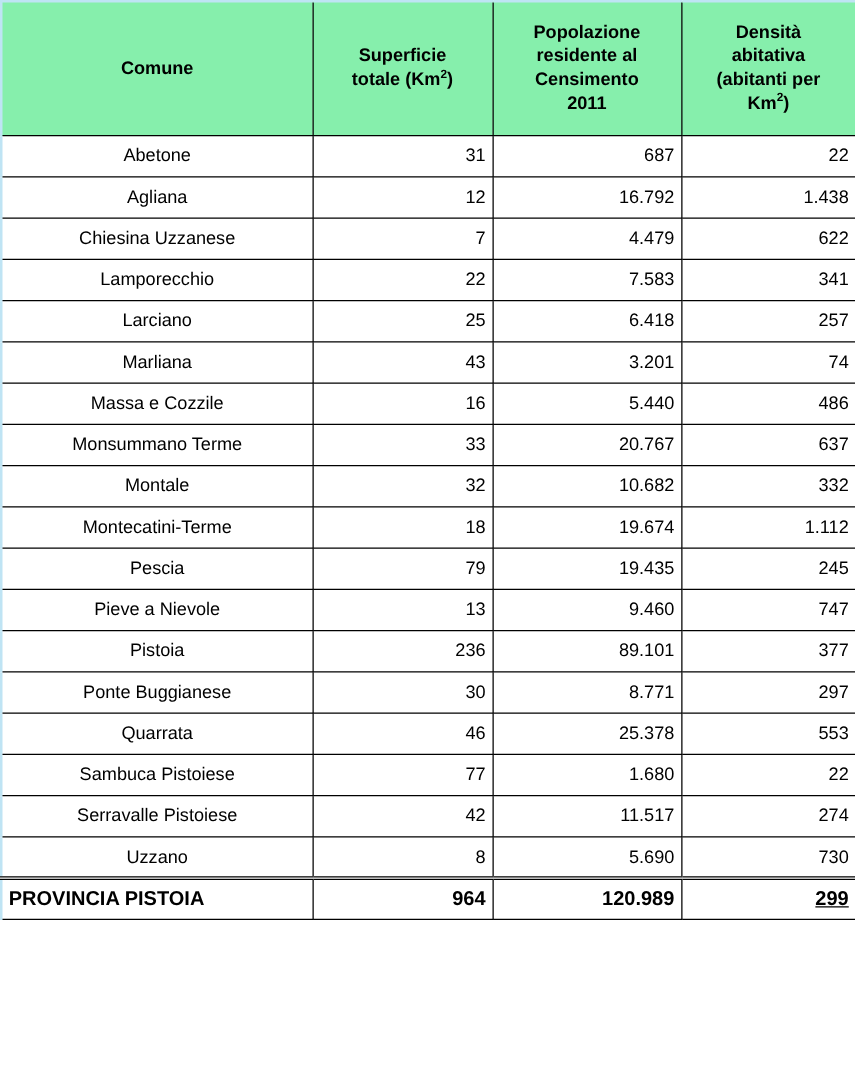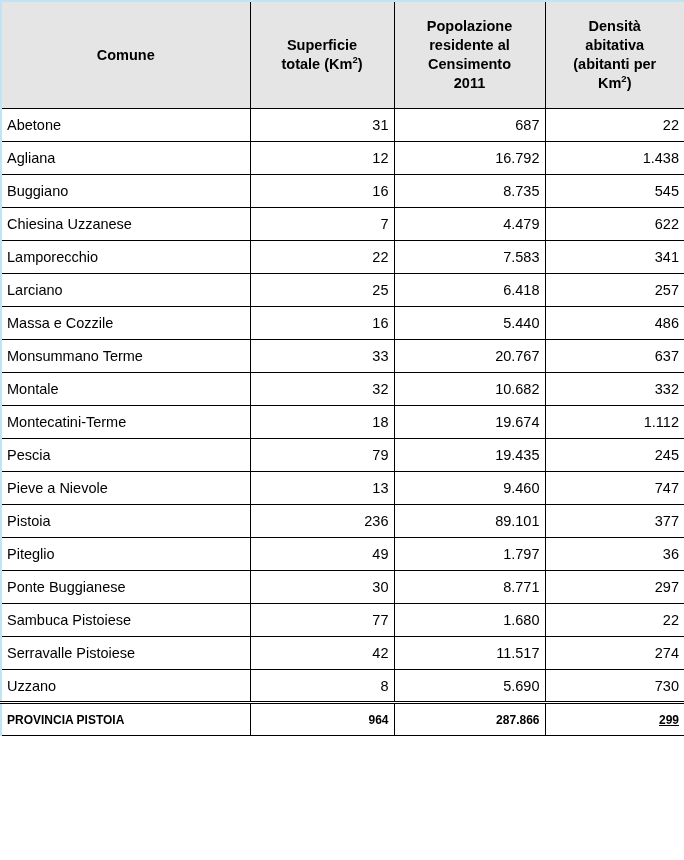--- a/index.html
+++ b/index.html
@@ -43,21 +43,21 @@
     font-weight: bold;
     color: #000000;
     text-align: center;
     vertical-align: middle;
     line-height: 19px;
     padding: 15px 5px;
     border-top: 2px solid #bfe4f4;
     border-bottom: 1px solid #000000;
     border-left: 1px solid #000000;
     border-right: 1px solid #000000;
-    background: #e5e5e5;
+    background: #86efac;
   }
   thead tr.header-row th.first-col {
     border-left: 2px solid #bfe4f4;
   }
   thead tr.header-row th.last-col {
     border-right: 2px solid #bfe4f4;
   }
 
   sup {
     font-size: 9.5px;
@@ -75,35 +75,35 @@
     vertical-align: middle;
     padding: 0 5px;
     border-bottom: 1px solid #000000;
     border-left: 1px solid #000000;
     border-right: 1px solid #000000;
     background: #ffffff;
     white-space: nowrap;
     overflow: hidden;
   }
   tbody tr.data-row td.cell-name {
-    text-align: left;
+    text-align: center;
     border-left: 2px solid #bfe4f4;
   }
   tbody tr.data-row td.cell-num {
     text-align: right;
   }
   tbody tr.data-row td.last-col {
     border-right: 2px solid #bfe4f4;
   }
 
   
   tbody tr.total-row td {
     height: 33px;
     box-sizing: border-box;
-    font-size: 12px;
+    font-size: 16px;
     font-weight: bold;
     color: #000000;
     vertical-align: middle;
     padding: 0 5px;
     border-top: 3px double #000000;
     border-bottom: 1px solid #000000;
     border-left: 1px solid #000000;
     border-right: 1px solid #000000;
     background: #ffffff;
     white-space: nowrap;
@@ -162,44 +162,44 @@
           <td class="cell-num">687</td>
           <td class="cell-num last-col">22</td>
         </tr>
         <tr class="data-row">
           <td class="cell-name">Agliana</td>
           <td class="cell-num">12</td>
           <td class="cell-num">16.792</td>
           <td class="cell-num last-col">1.438</td>
         </tr>
         <tr class="data-row">
-          <td class="cell-name">Buggiano</td>
-          <td class="cell-num">16</td>
-          <td class="cell-num">8.735</td>
-          <td class="cell-num last-col">545</td>
-        </tr>
-        <tr class="data-row">
           <td class="cell-name">Chiesina Uzzanese</td>
           <td class="cell-num">7</td>
           <td class="cell-num">4.479</td>
           <td class="cell-num last-col">622</td>
         </tr>
         <tr class="data-row">
           <td class="cell-name">Lamporecchio</td>
           <td class="cell-num">22</td>
           <td class="cell-num">7.583</td>
           <td class="cell-num last-col">341</td>
         </tr>
         <tr class="data-row">
           <td class="cell-name">Larciano</td>
           <td class="cell-num">25</td>
           <td class="cell-num">6.418</td>
           <td class="cell-num last-col">257</td>
         </tr>
         <tr class="data-row">
+          <td class="cell-name">Marliana</td>
+          <td class="cell-num">43</td>
+          <td class="cell-num">3.201</td>
+          <td class="cell-num last-col">74</td>
+        </tr>
+        <tr class="data-row">
           <td class="cell-name">Massa e Cozzile</td>
           <td class="cell-num">16</td>
           <td class="cell-num">5.440</td>
           <td class="cell-num last-col">486</td>
         </tr>
         <tr class="data-row">
           <td class="cell-name">Monsummano Terme</td>
           <td class="cell-num">33</td>
           <td class="cell-num">20.767</td>
           <td class="cell-num last-col">637</td>
@@ -228,50 +228,50 @@
           <td class="cell-num">9.460</td>
           <td class="cell-num last-col">747</td>
         </tr>
         <tr class="data-row">
           <td class="cell-name">Pistoia</td>
           <td class="cell-num">236</td>
           <td class="cell-num">89.101</td>
           <td class="cell-num last-col">377</td>
         </tr>
         <tr class="data-row">
-          <td class="cell-name">Piteglio</td>
-          <td class="cell-num">49</td>
-          <td class="cell-num">1.797</td>
-          <td class="cell-num last-col">36</td>
-        </tr>
-        <tr class="data-row">
           <td class="cell-name">Ponte Buggianese</td>
           <td class="cell-num">30</td>
           <td class="cell-num">8.771</td>
           <td class="cell-num last-col">297</td>
         </tr>
         <tr class="data-row">
+          <td class="cell-name">Quarrata</td>
+          <td class="cell-num">46</td>
+          <td class="cell-num">25.378</td>
+          <td class="cell-num last-col">553</td>
+        </tr>
+        <tr class="data-row">
           <td class="cell-name">Sambuca Pistoiese</td>
           <td class="cell-num">77</td>
           <td class="cell-num">1.680</td>
           <td class="cell-num last-col">22</td>
         </tr>
         <tr class="data-row">
           <td class="cell-name">Serravalle Pistoiese</td>
           <td class="cell-num">42</td>
           <td class="cell-num">11.517</td>
           <td class="cell-num last-col">274</td>
         </tr>
         <tr class="data-row">
           <td class="cell-name">Uzzano</td>
           <td class="cell-num">8</td>
           <td class="cell-num">5.690</td>
           <td class="cell-num last-col">730</td>
         </tr>
         <tr class="total-row">
           <td class="cell-name">PROVINCIA PISTOIA</td>
           <td class="cell-num">964</td>
-          <td class="cell-num">287.866</td>
+          <td class="cell-num">120.989</td>
           <td class="cell-num last-col">299</td>
         </tr>
       </tbody>
   </table>
 </div>
 
 </body></html>

